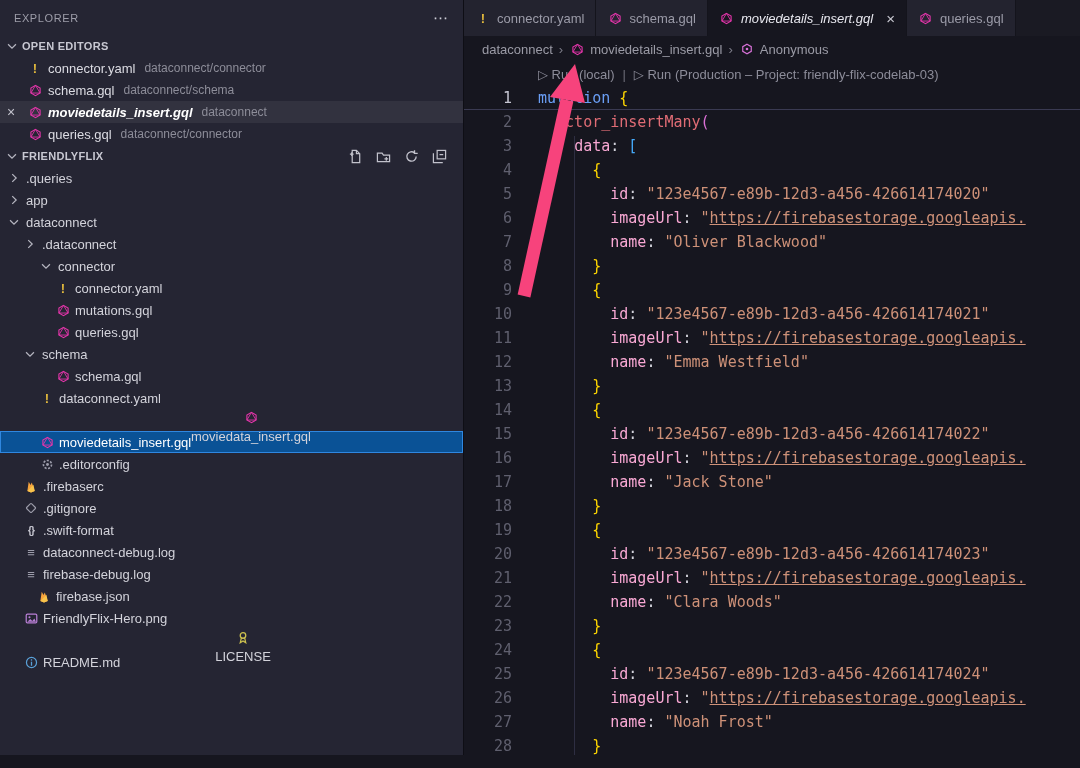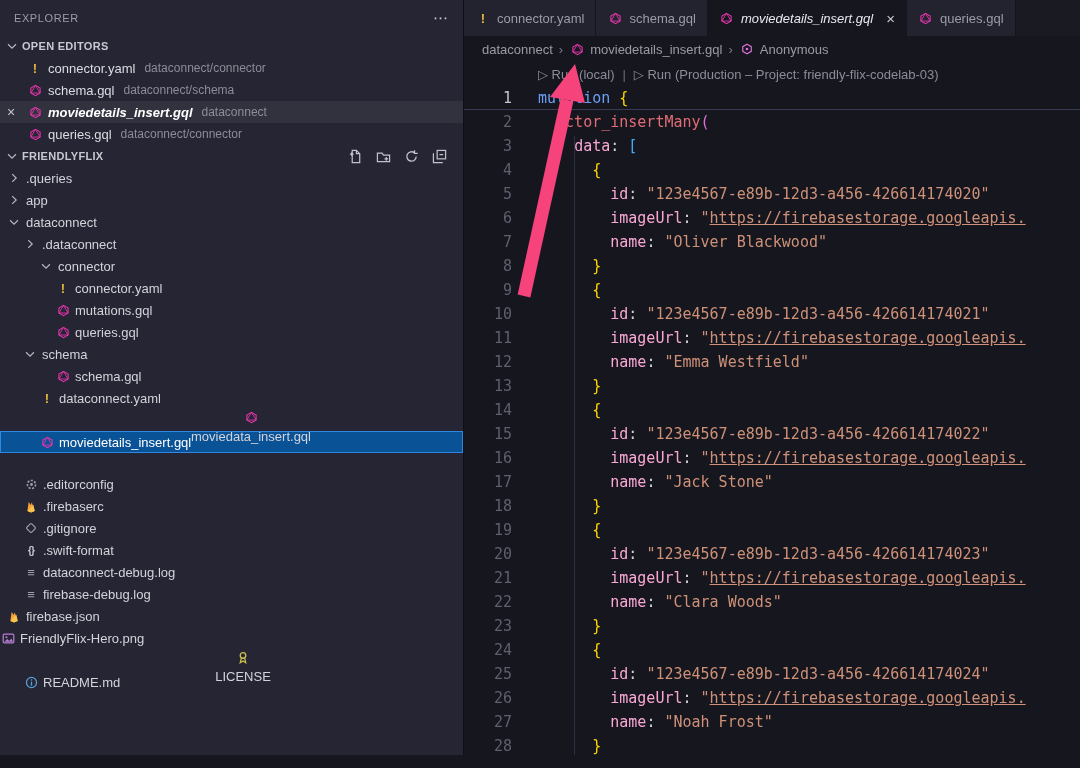--- a/index.html
+++ b/index.html
@@ -263,21 +263,21 @@
         </div>
         <div class="tree-row selected" style="padding-left: 39px;">
           <span class="ic">
             <svg width="13" height="13" viewBox="0 0 24 24">
               <path d="M12 2.5 20.5 7.3v9.4L12 21.5 3.5 16.7V7.3Z" fill="none" stroke="#e535ab" stroke-width="2"></path>
               <path d="M3.5 16.7 12 2.5l8.5 14.2Z" fill="none" stroke="#e535ab" stroke-width="1.6"></path>
             </svg>
           </span>
           <span class="lbl">moviedetails_insert.gql</span>
         </div>
-        <div class="tree-row" style="padding-left: 23px; margin-top: 20px;">
+        <div class="tree-row" style="padding-left: 39px;">
           <span class="ic">
             <svg width="13" height="13" viewBox="0 0 16 16">
               <circle cx="8" cy="8" r="5" fill="none" stroke="#9d9dab" stroke-width="2" stroke-dasharray="2.6 1.8"></circle>
               <circle cx="8" cy="8" r="1.8" fill="#9d9dab"></circle>
             </svg>
           </span>
           <span class="lbl">.editorconfig</span>
         </div>
         <div class="tree-row" style="padding-left: 23px;">
           <span class="ic">
@@ -301,30 +301,30 @@
           <span class="lbl">.swift-format</span>
         </div>
         <div class="tree-row" style="padding-left: 23px;">
           <span class="ic ic-log">≡</span>
           <span class="lbl">dataconnect-debug.log</span>
         </div>
         <div class="tree-row" style="padding-left: 23px;">
           <span class="ic ic-log">≡</span>
           <span class="lbl">firebase-debug.log</span>
         </div>
-        <div class="tree-row" style="padding-left: 6px;">
+        <div class="tree-row" style="padding-left: 36px;">
           <span class="ic">
             <svg width="12" height="13" viewBox="0 0 14 16">
               <path d="M2.5 13.5 4.2 2.2l2.2 4L8 3l3.6 10.5L7 15.5Z" fill="#f6a33c"></path>
               <path d="M11.6 13.5 10 5.8l-7.3 7.7L7 15.5Z" fill="#f8c34c"></path>
             </svg>
           </span>
           <span class="lbl">firebase.json</span>
         </div>
-        <div class="tree-row" style=" align-items: center;">
+        <div class="tree-row" style="padding-left: 23px; align-items: center;">
           <span class="ic">
             <svg width="13" height="13" viewBox="0 0 16 16">
               <rect x="1.5" y="2.5" width="13" height="11" rx="1.5" fill="none" stroke="#b97fd6" stroke-width="1.5"></rect>
               <circle cx="5.5" cy="6.5" r="1.3" fill="#b97fd6"></circle>
               <path d="M3 12l3.5-3.5 2.5 2.5 2.5-3 2 4Z" fill="#b97fd6"></path>
             </svg>
           </span>
           <span class="lbl">FriendlyFlix-Hero.png</span>
         </div>
         <div class="tree-row" style="padding-left: 23px; flex-direction: column;">

